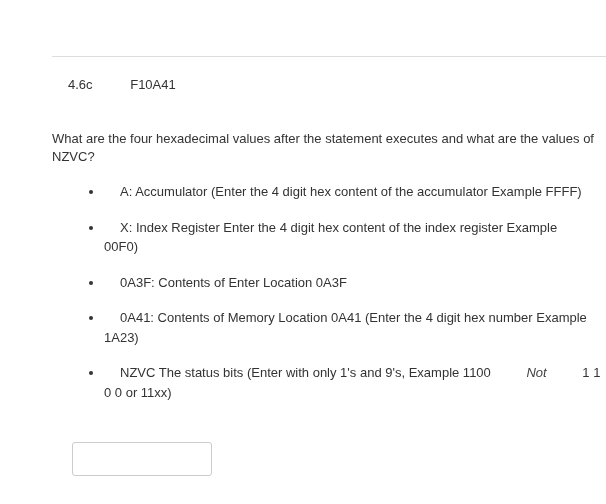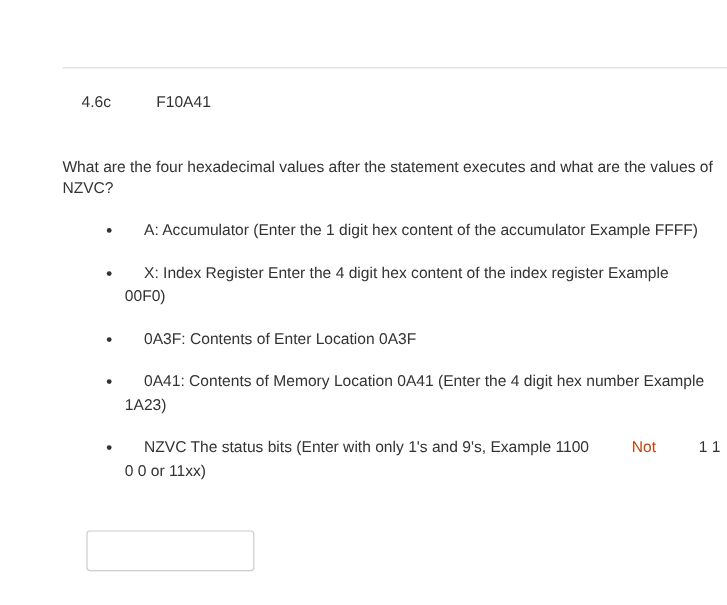--- a/index.html
+++ b/index.html
@@ -32,21 +32,22 @@
     ul.instructions {
       list-style: disc;
       padding-left: 36px;
       margin-bottom: 24px;
     }
     ul.instructions li {
       margin-bottom: 4px;
       line-height: 1.5;
     }
     .red {
-      color: #c2410c;
+      color: #404040;
+      font-style: italic;
     }
     .input-group {
       display: flex;
       flex-direction: column;
       gap: 18px;
       padding-left: 4px;
     }
     .input-group input {
       width: 140px;
       height: 34px;
@@ -60,21 +61,21 @@
 <body>
 
 <div class="header-line">
   <span class="header-left">4.6c</span>
   <span>F10A41</span>
 </div>
 
 <div class="question">What are the four hexadecimal values after the statement executes and what are the values of NZVC?</div>
 
 <ul class="instructions">
-  <li><span>A: Accumulator  (Enter the 1 digit  hex content of the accumulator  Example   FFFF)</span></li>
+  <li><span>A: Accumulator  (Enter the 4 digit  hex content of the accumulator  Example   FFFF)</span></li>
   <li><span>X: Index Register  Enter the 4 digit hex content of the index register  Example 00F0)</span></li>
   <li><span>0A3F: Contents of Enter Location 0A3F</span></li>
   <li><span>0A41: Contents of Memory Location 0A41  (Enter the 4 digit hex number  Example  1A23)</span></li>
   <li>
     <span>NZVC The status bits (Enter with only 1's and 9's, Example 1100 </span><span class="red">Not</span><span> 1 1 0 0 or 11xx)</span>
   </li>
 </ul>
 
 <div class="input-group">
   <input type="text" value="" style="">

